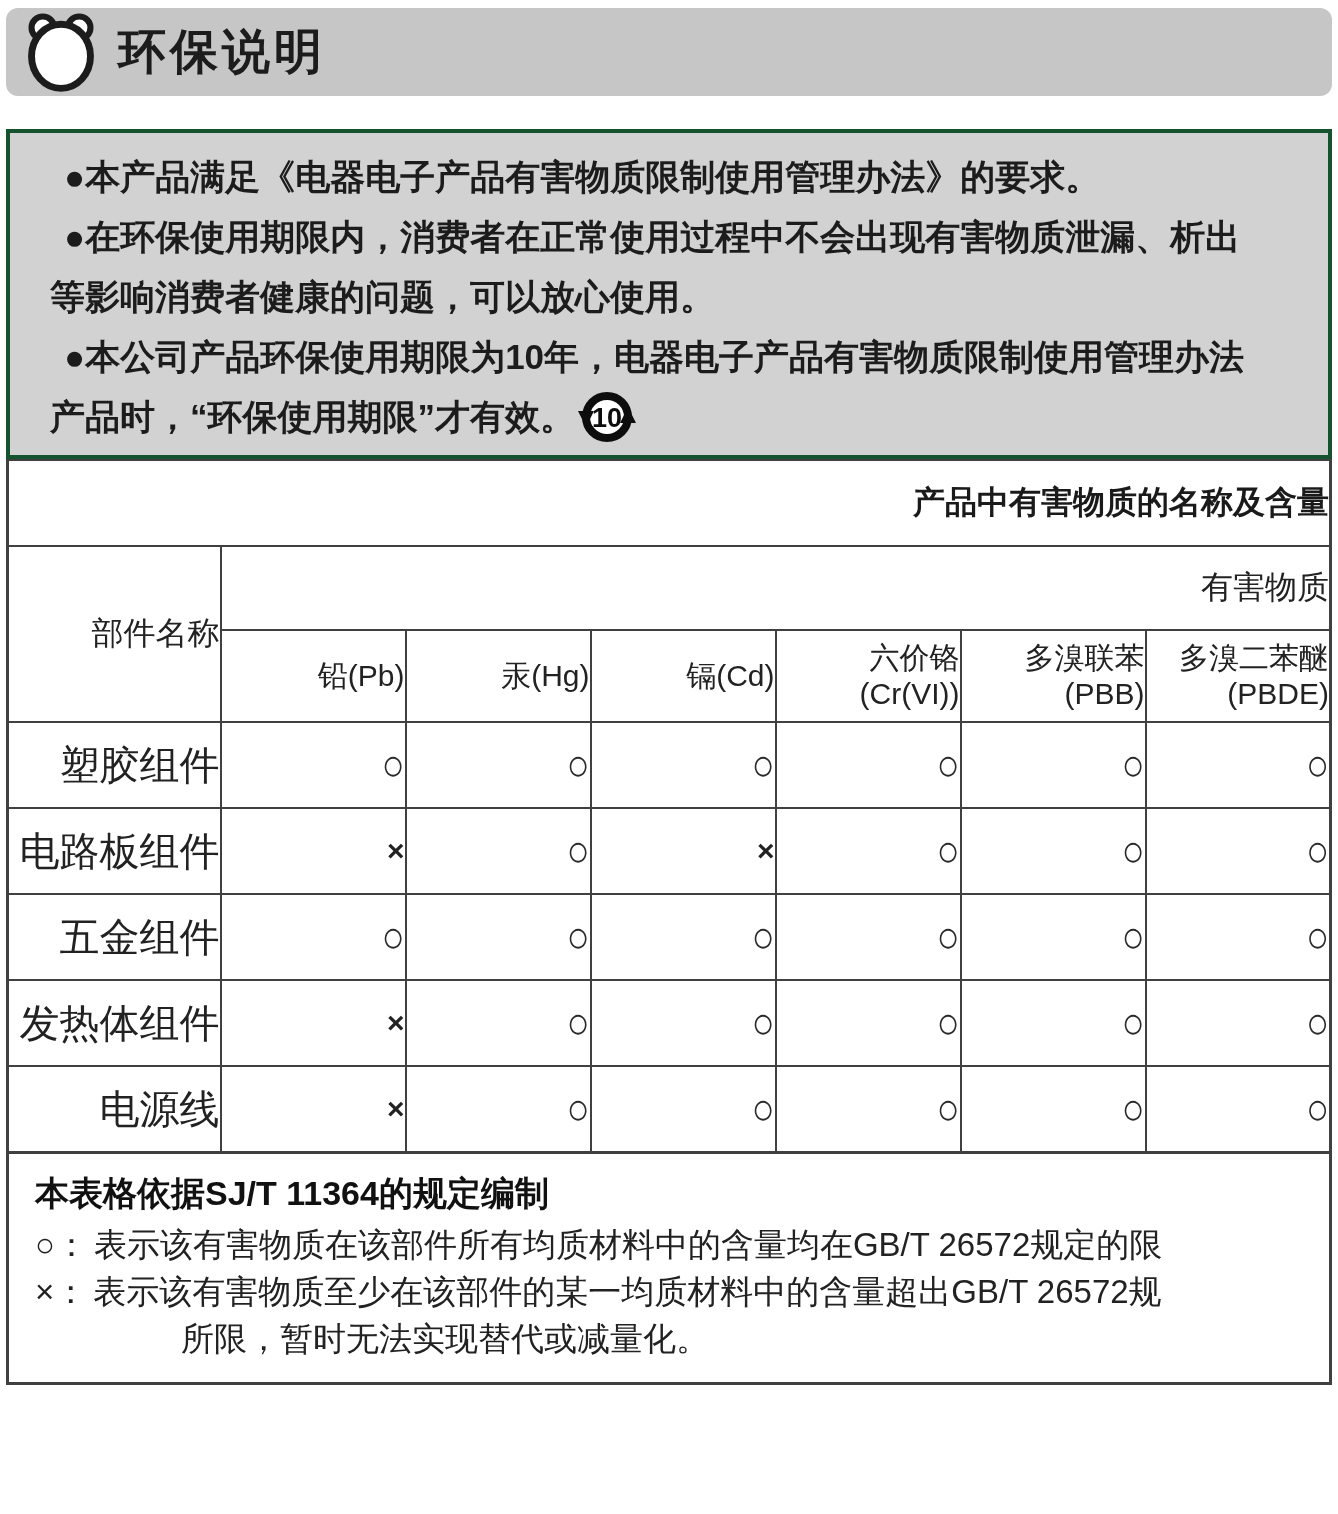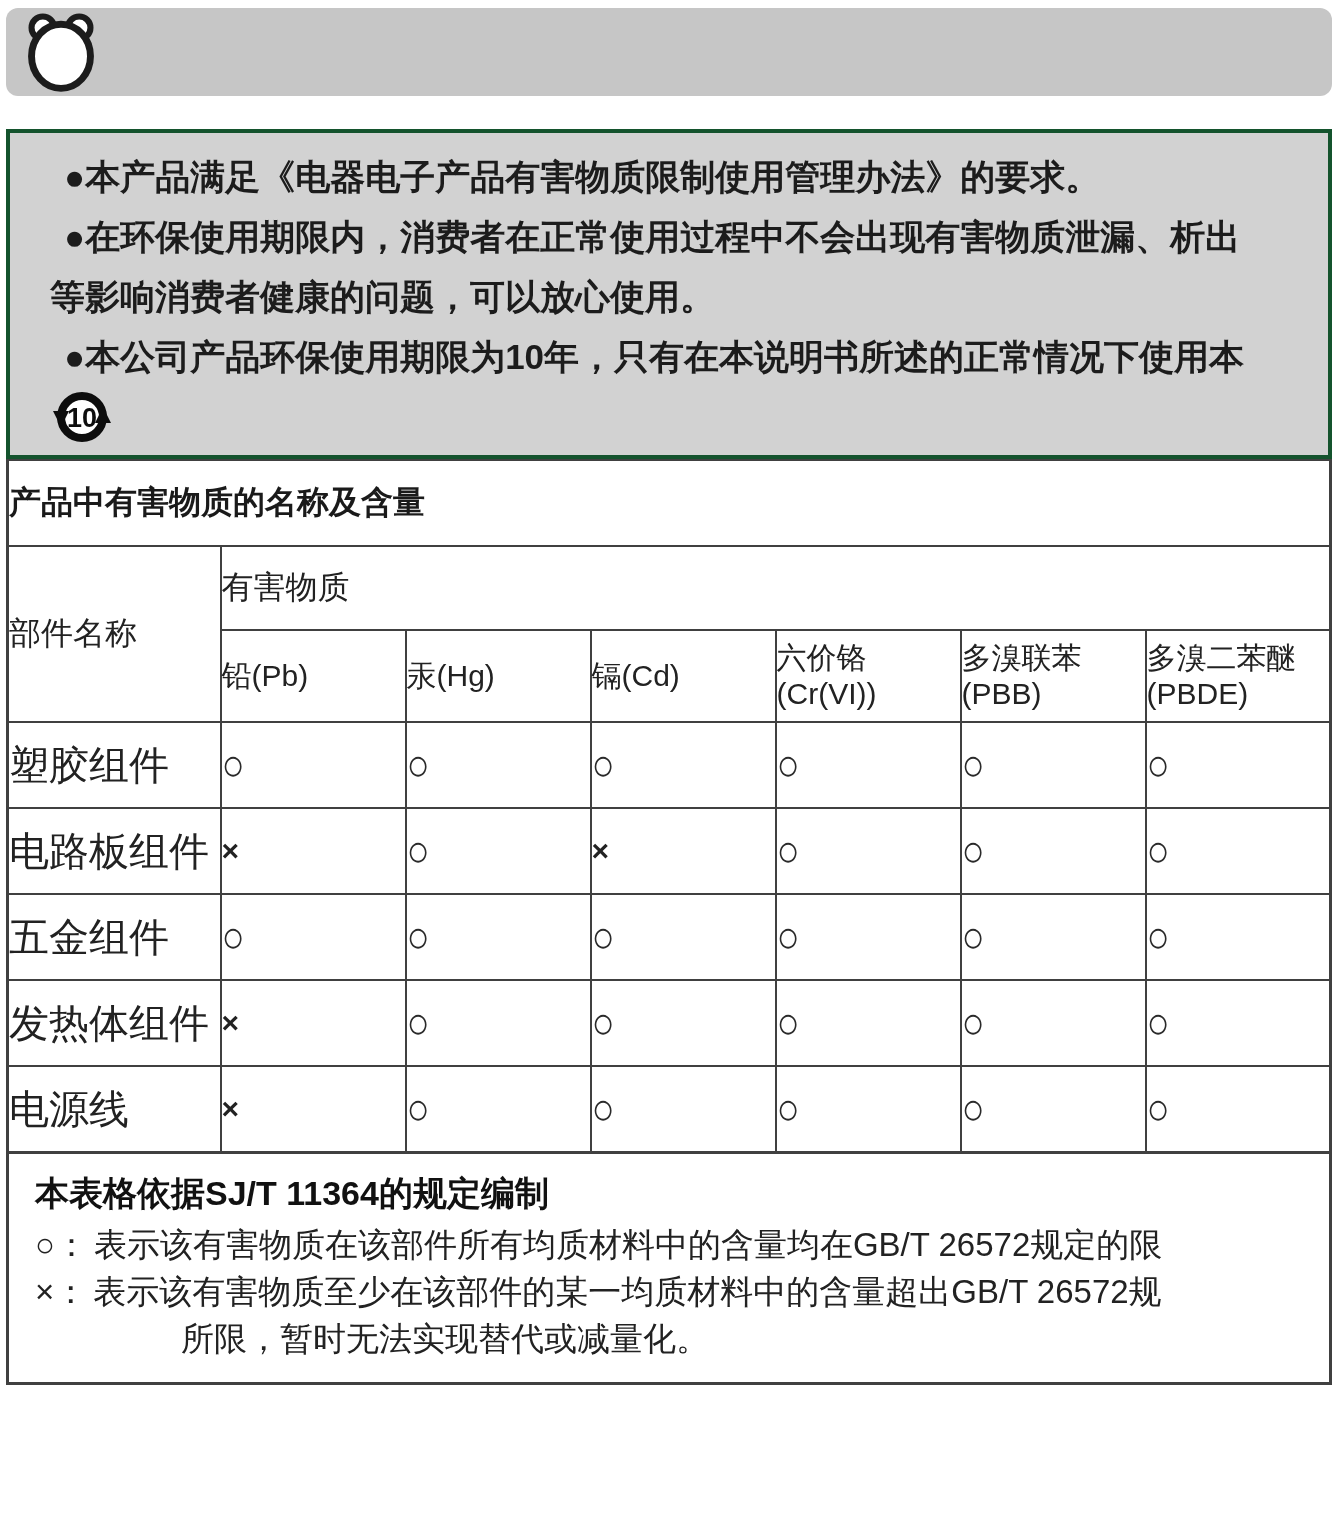--- a/index.html
+++ b/index.html
@@ -30,21 +30,21 @@
   .n-bullet{padding-left:14px;}
   .n-last{display:flex;align-items:center;}
   .epup{width:60px;height:60px;flex:0 0 auto;margin-left:2px;}
 
   
   table.rohs{
     width:100%;border-collapse:collapse;table-layout:fixed;
     border:3px solid #404040;border-top:none;
     font-size:30px;color:#222;
   }
-  table.rohs td{border:2px solid #404040;text-align:left;vertical-align:middle;padding:0;}
+  table.rohs td{border:2px solid #404040;text-align:right;vertical-align:middle;padding:0;}
   .title-row td{height:84px;font-weight:bold;font-size:32px;color:#1a1a1a;}
   .hdr-component{width:213px;}
   .row-group td{height:82px;font-size:32px;}
   .row-sub td{height:90px;line-height:36px;}
   .row-data td{height:84px;}
   .comp-cell{font-size:40px;}
   .mark{display:inline-block;font-size:38px;font-weight:400;transform:scaleY(1.18);color:#2a2a2a;}
   .mark.cross{font-size:30px;font-weight:bold;transform:none;color:#222;}
 
   
@@ -65,28 +65,30 @@
 <body>
 
 <div class="page">
 
   <div class="header-band">
     <svg class="bear" viewBox="0 0 90 94">
       <circle cx="24" cy="19" r="13" fill="#ffffff" stroke="#1c1c1c" stroke-width="7"></circle>
       <circle cx="66" cy="19" r="13" fill="#ffffff" stroke="#1c1c1c" stroke-width="7"></circle>
       <ellipse cx="45" cy="52" rx="34" ry="37" fill="#ffffff" stroke="#1c1c1c" stroke-width="8"></ellipse>
     </svg>
+    <div class="header-title">环保说明</div>
   </div>
 
   <div class="notice-box">
     <div class="n-line n-bullet">●本产品满足《电器电子产品有害物质限制使用管理办法》的要求。</div>
     <div class="n-line n-bullet">●在环保使用期限内，消费者在正常使用过程中不会出现有害物质泄漏、析出</div>
     <div class="n-line">等影响消费者健康的问题，可以放心使用。</div>
-    <div class="n-line n-bullet">●本公司产品环保使用期限为10年，只有在本说明书所述的正常情况下使用本</div>
+    <div class="n-line n-bullet">●本公司产品环保使用期限为10年，电器电子产品有害物质限制使用管理办法</div>
     <div class="n-line n-last">
+      <span>产品时，“环保使用期限”才有效。</span>
       <svg class="epup" viewBox="0 0 60 60">
         <circle cx="30" cy="30" r="21" fill="#ffffff" stroke="#0d0d0d" stroke-width="8"></circle>
         <polygon points="1,24 17,24 9,40" fill="#0d0d0d"></polygon>
         <polygon points="43,36 59,36 51,20" fill="#0d0d0d"></polygon>
         <text x="30" y="40" text-anchor="middle" font-size="27" font-weight="bold" fill="#0d0d0d">10</text>
       </svg>
     </div>
   </div>
 
   <table class="rohs">

